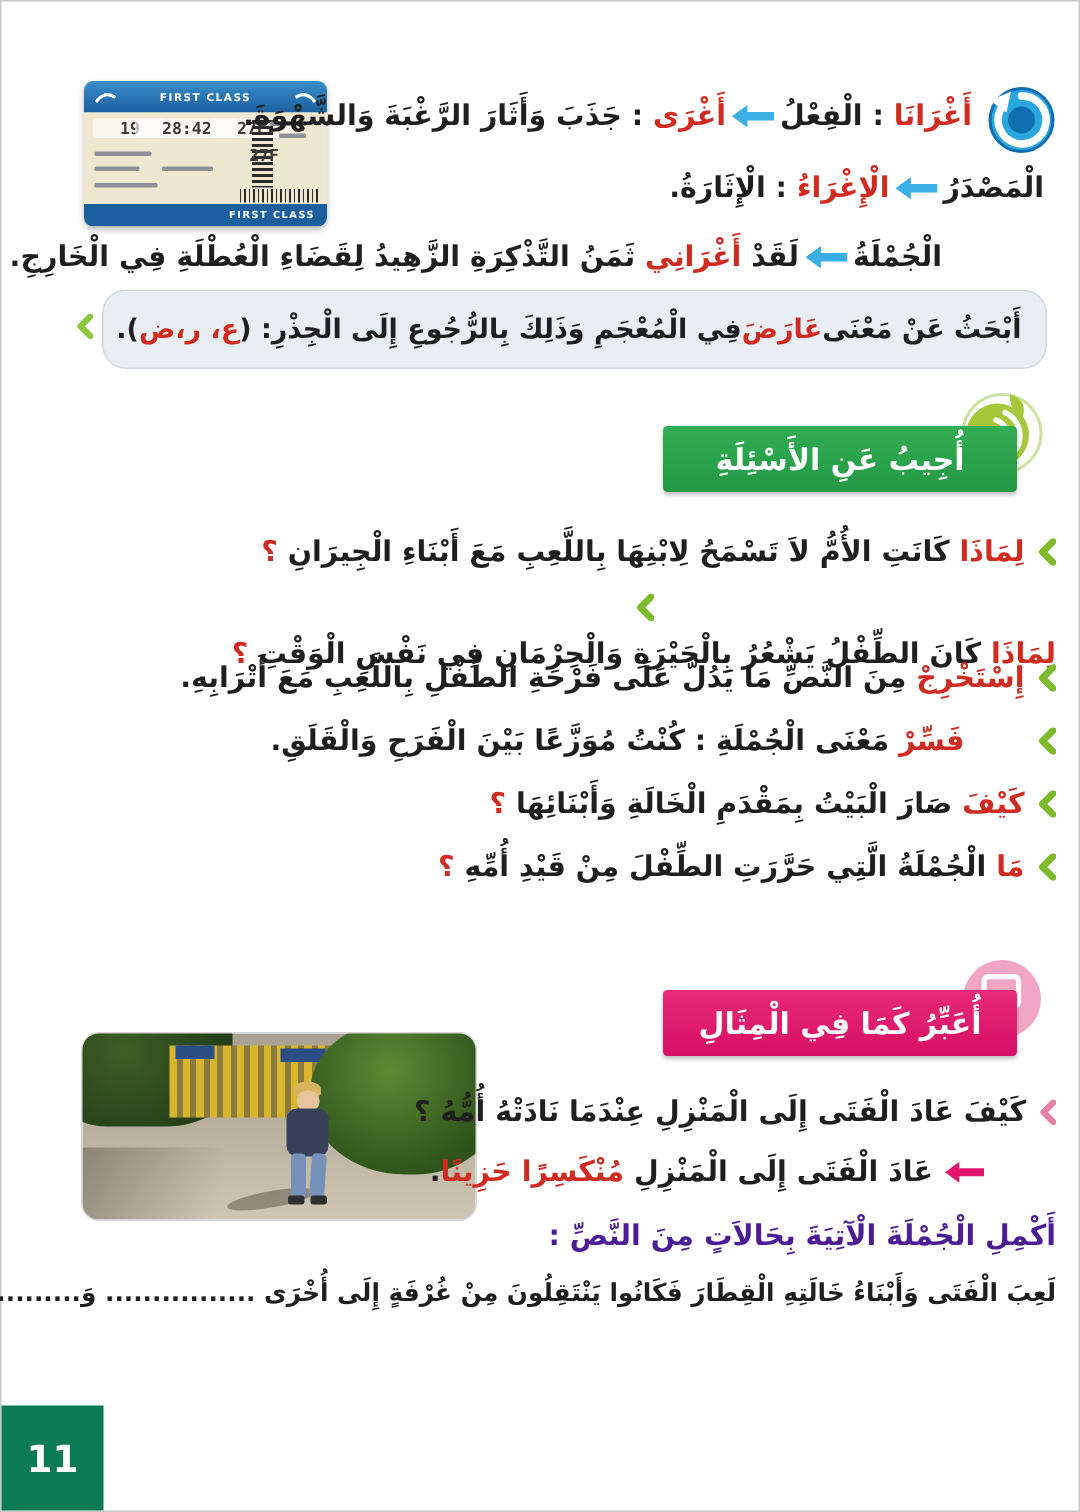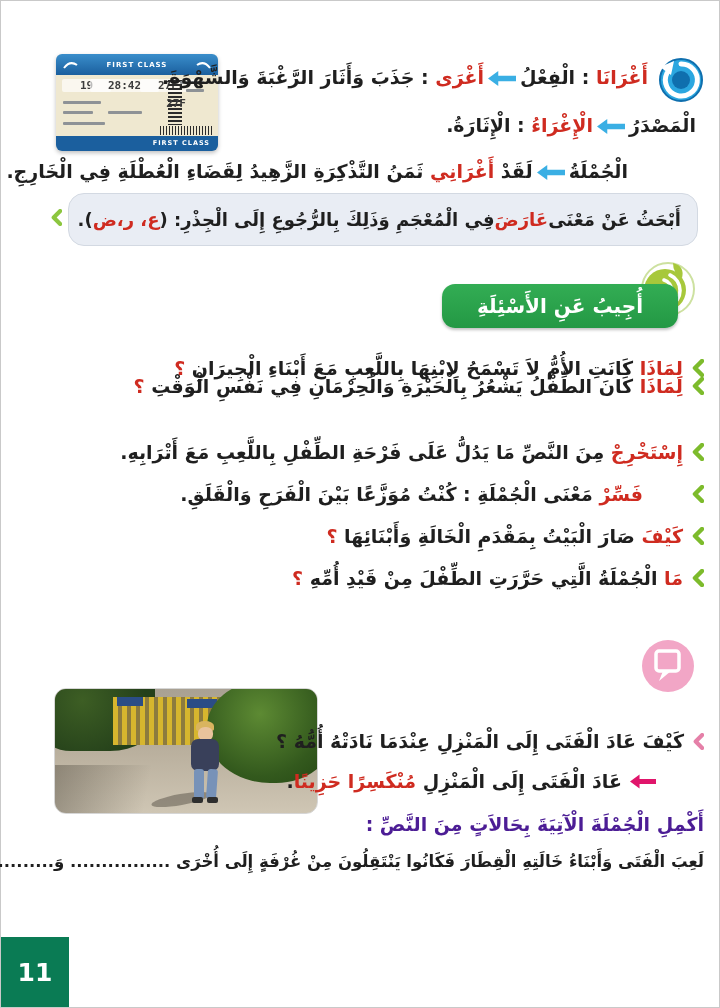--- a/index.html
+++ b/index.html
@@ -25,21 +25,21 @@
     font-family:"DejaVu Sans Mono",monospace;font-weight:700;font-size:11px;padding:0 18px;border-radius:2px;}
   .t-bar{position:absolute;height:3px;background:#8e9296;border-radius:1px;}
   .t-bcv{position:absolute;left:112px;top:5px;width:14px;height:45px;
     background:repeating-linear-gradient(to bottom,#2b2b2b 0 2px,transparent 2px 4px);}
   .t-bch{position:absolute;right:4px;bottom:1px;width:54px;height:9px;
     background:repeating-linear-gradient(to right,#2b2b2b 0 1px,transparent 1px 3px);}
   .t-bottom{height:15px;background:#1b5f9e;color:#fff;font-size:6.5px;font-weight:700;
     text-align:right;padding:3px 8px 0 0;letter-spacing:1px;box-sizing:border-box;}
 
   
-  .banner{height:44px;border-radius:13px;display:flex;align-items:center;justify-content:center;
+  .banner{height:44px;border-radius:3px;display:flex;align-items:center;justify-content:center;
     color:#fff;font-size:20px;font-weight:700;direction:rtl;z-index:2;
     box-shadow:0 2px 3px rgba(0,0,0,.25);}
   .banner.green{background:linear-gradient(#33ad54,#239844);}
   .banner.pink{background:linear-gradient(#e82b78,#d60e62);}
   .icon-circle{border-radius:50%;z-index:1;}
 
   
   .search-box{background:#e9edf4;border:1px solid #d3d9e2;border-radius:16px;
     display:flex;align-items:center;padding:0 16px;direction:rtl;}
 
@@ -148,21 +148,21 @@
   <div class="abs banner green" style="right:42px;top:284px;width:236px;">
     <span>أُجِيبُ عَنِ الأَسْئِلَةِ</span>
   </div>
 
   <div class="abs row" style="right:16px;top:354px;">
     <svg width="13" height="18" viewBox="0 0 13 18">
         <path d="M11 2 L4 9 L11 16" fill="none" stroke="#7DBB2C" stroke-width="4.5" stroke-linecap="round" stroke-linejoin="round"></path>
       </svg>
     <span class="ar"><span class="red">لِمَاذَا</span><span> كَانَتِ الأُمُّ لاَ تَسْمَحُ لِابْنِهَا بِاللَّعِبِ مَعَ أَبْنَاءِ الْجِيرَانِ </span><span class="red">؟</span></span>
   </div>
-  <div class="abs row" style="right:16px;top:372px;">
+  <div class="abs row" style="right:16px;top:396px;flex-direction:column;">
     <svg width="13" height="18" viewBox="0 0 13 18">
         <path d="M11 2 L4 9 L11 16" fill="none" stroke="#7DBB2C" stroke-width="4.5" stroke-linecap="round" stroke-linejoin="round"></path>
       </svg>
     <span class="ar"><span class="red">لِمَاذَا</span><span> كَانَ الطِّفْلُ يَشْعُرُ بِالْحَيْرَةِ وَالْحِرْمَانِ فِي نَفْسِ الْوَقْتِ </span><span class="red">؟</span></span>
   </div>
   <div class="abs row" style="right:16px;top:438px;">
     <svg width="13" height="18" viewBox="0 0 13 18">
         <path d="M11 2 L4 9 L11 16" fill="none" stroke="#7DBB2C" stroke-width="4.5" stroke-linecap="round" stroke-linejoin="round"></path>
       </svg>
     <span class="ar"><span class="red">إِسْتَخْرِجْ</span><span> مِنَ النَّصِّ مَا يَدُلُّ عَلَى فَرْحَةِ الطِّفْلِ بِاللَّعِبِ مَعَ أَتْرَابِهِ.</span><span class="red"></span></span>
@@ -184,20 +184,23 @@
         <path d="M11 2 L4 9 L11 16" fill="none" stroke="#7DBB2C" stroke-width="4.5" stroke-linecap="round" stroke-linejoin="round"></path>
       </svg>
     <span class="ar"><span class="red">مَا</span><span> الْجُمْلَةُ الَّتِي حَرَّرَتِ الطِّفْلَ مِنْ قَيْدِ أُمِّهِ </span><span class="red">؟</span></span>
   </div>
 
   <svg class="abs icon-circle" style="right:24px;top:638px;" width="56" height="56" viewBox="0 0 56 56">
     <circle cx="28" cy="28" r="26" fill="#F2A6C6"></circle>
     <rect x="16" y="13" width="23" height="20" rx="3" fill="none" stroke="#ffffff" stroke-width="3.5"></rect>
     <path d="M23 33 L19 43 L31 33 Z" fill="#ffffff"></path>
   </svg>
+  <div class="abs banner pink" style="right:42px;top:660px;width:236px;">
+    <span>أُعَبِّرُ كَمَا فِي الْمِثَالِ</span>
+  </div>
 
   <div class="abs photo">
     <div class="ph ph-trees"></div>
     <div class="ph ph-fence"></div>
     <div class="ph ph-sign" style="left:62px;top:8px;width:26px;"></div>
     <div class="ph ph-sign" style="left:132px;top:10px;width:30px;"></div>
     <div class="ph ph-bush"></div>
     <div class="ph ph-shadowband"></div>
     <div class="ph boy-shadow"></div>
     <div class="ph boy-hair"></div>

